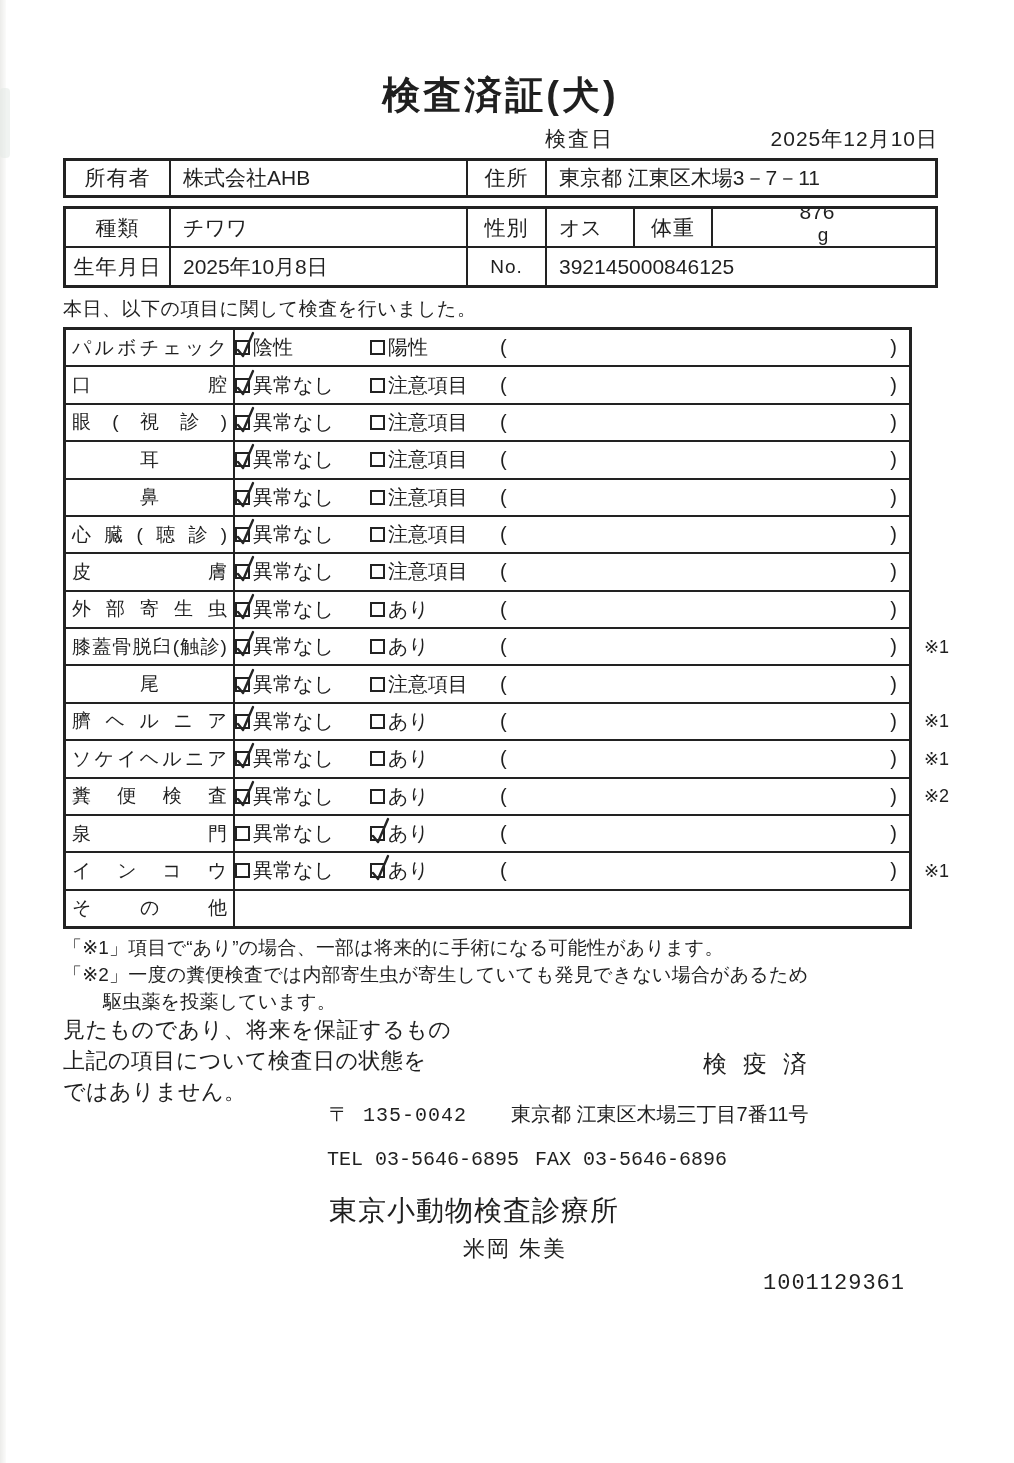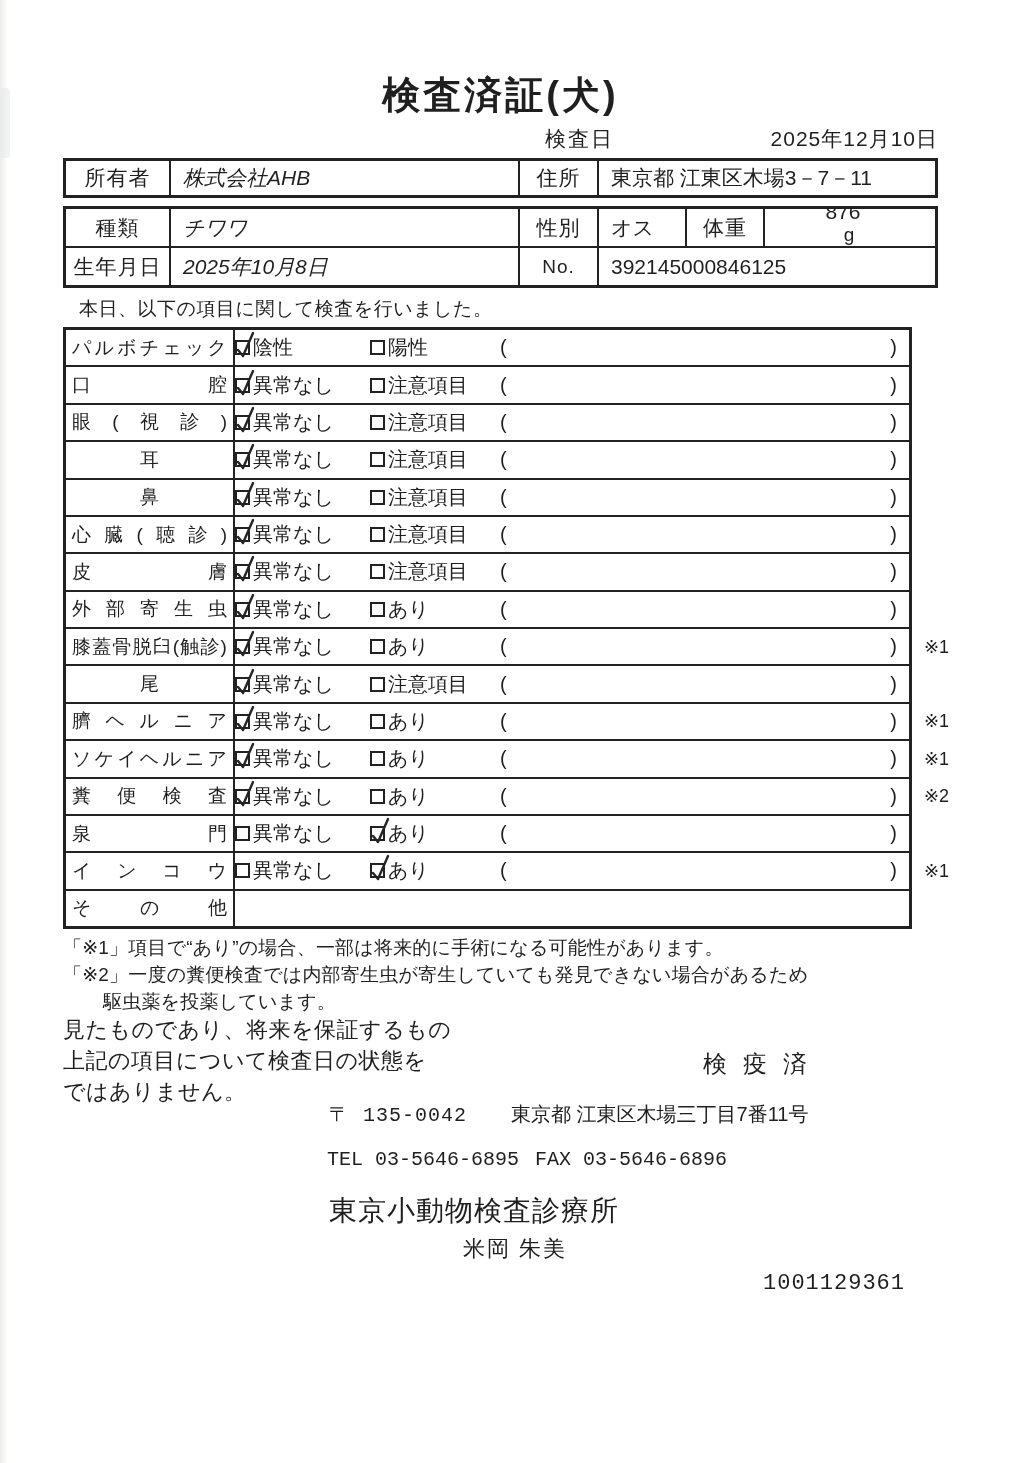--- a/index.html
+++ b/index.html
@@ -27,30 +27,30 @@
     display:flex;box-sizing:border-box;background:#fff;}
   .tbl-owner{top:158px;height:40px;}
   .tbl-pet{top:206px;box-sizing:border-box;display:block;}
   .trow{display:flex;height:37px;}
   .trow + .trow{border-top:2px solid #222;}
   .cell{display:flex;align-items:center;box-sizing:border-box;font-size:21px;overflow:hidden;white-space:nowrap;}
   .cell + .cell{border-left:2px solid #222;}
   .cell.lab{justify-content:center;letter-spacing:1px;}
   .cell.val{padding-left:12px;}
   .w-lab1{width:103px;}
-  .w-val1{width:349px;font-style:italic;}
+  .w-val1{width:297px;}
   .w-lab2{width:79px;}
   .w-sex{width:88px;}
   .w-wlab{width:78px;}
   .flex1{flex:1;}
   .cell.weight{justify-content:flex-end;padding-right:14px;flex-direction:column;}
   .cell.weight .unit{margin-left:12px;font-size:19px;}
   .cell.no-lab{font-size:19px;}
 
-  .intro{position:absolute;top:296px;left:0;font-size:19px;letter-spacing:.5px;margin-left:16px;}
+  .intro{position:absolute;top:296px;left:0;font-size:19px;letter-spacing:.5px;}
 
   .checklist{position:absolute;top:327px;left:0;width:849px;height:602px;
     border:3px solid #222;box-sizing:border-box;display:flex;flex-direction:column;background:#fff;}
   .crow{flex:1;display:flex;position:relative;align-items:stretch;}
   .crow + .crow{border-top:2px solid #222;}
   .clabel{width:169px;box-sizing:border-box;border-right:2px solid #222;
     display:flex;align-items:center;justify-content:space-between;
     padding:0 6px;font-size:19px;overflow:hidden;}
   .clabel.single{justify-content:center;}
   .ccontent{flex:1;display:flex;align-items:center;position:relative;}

